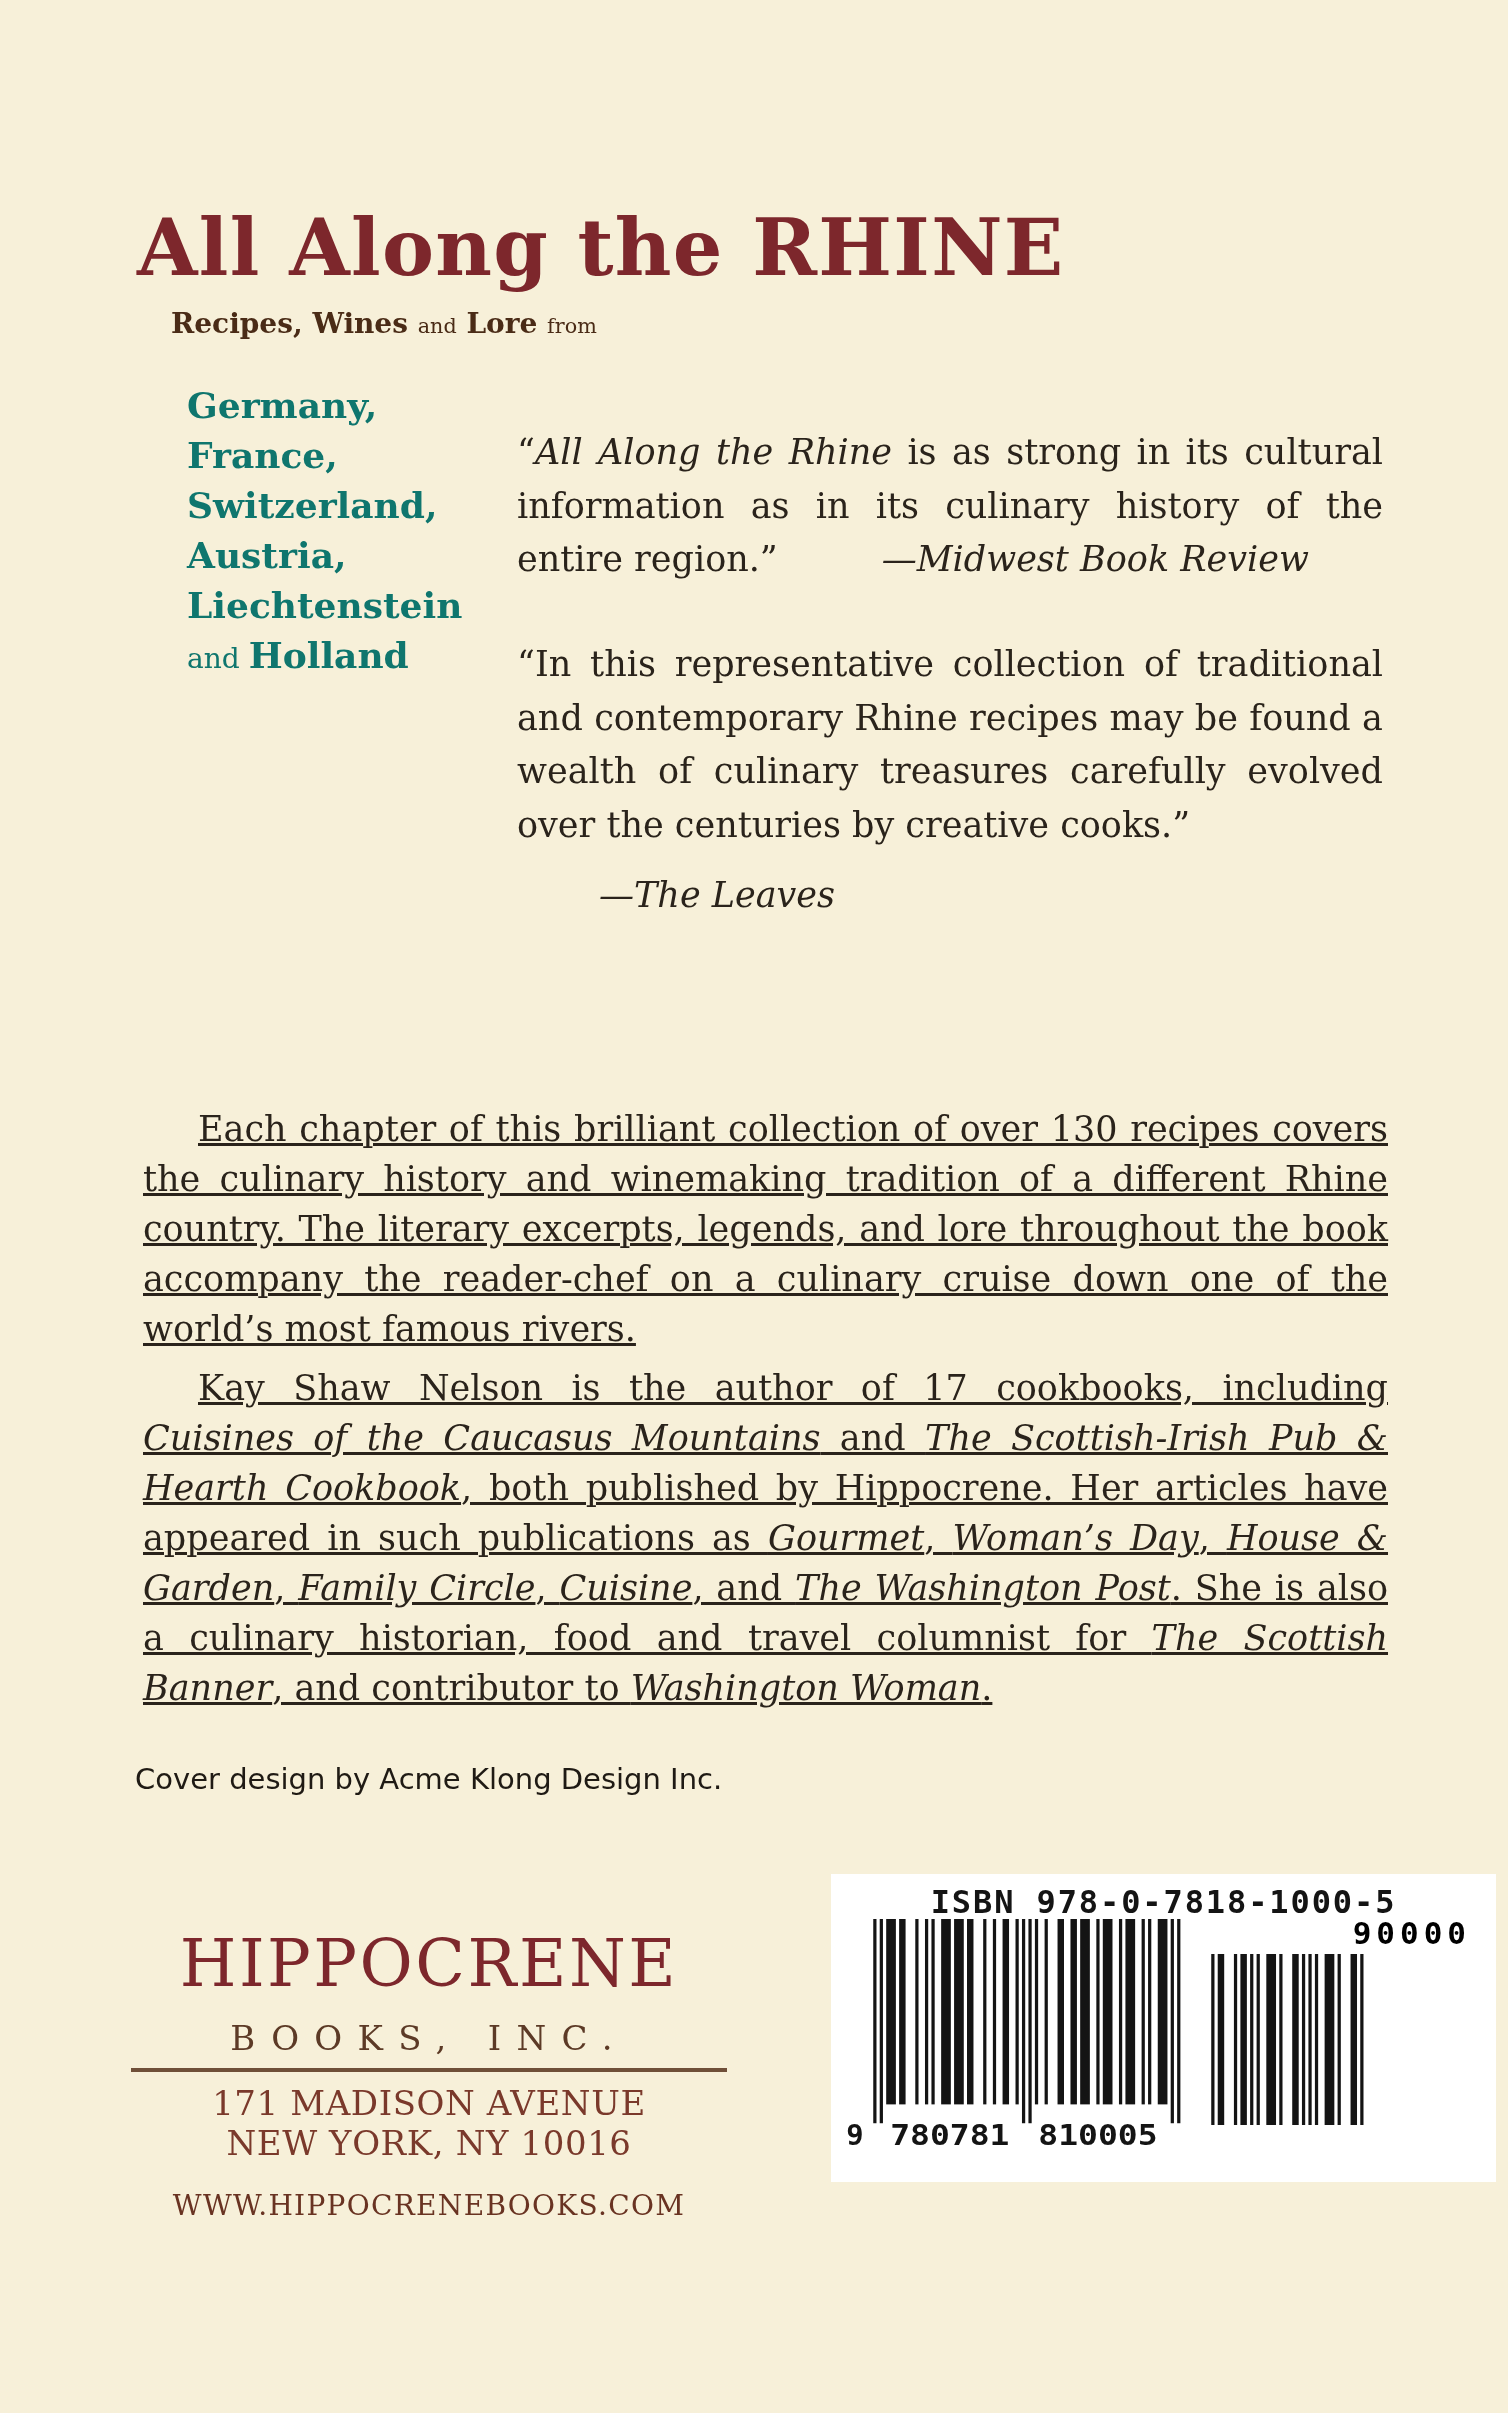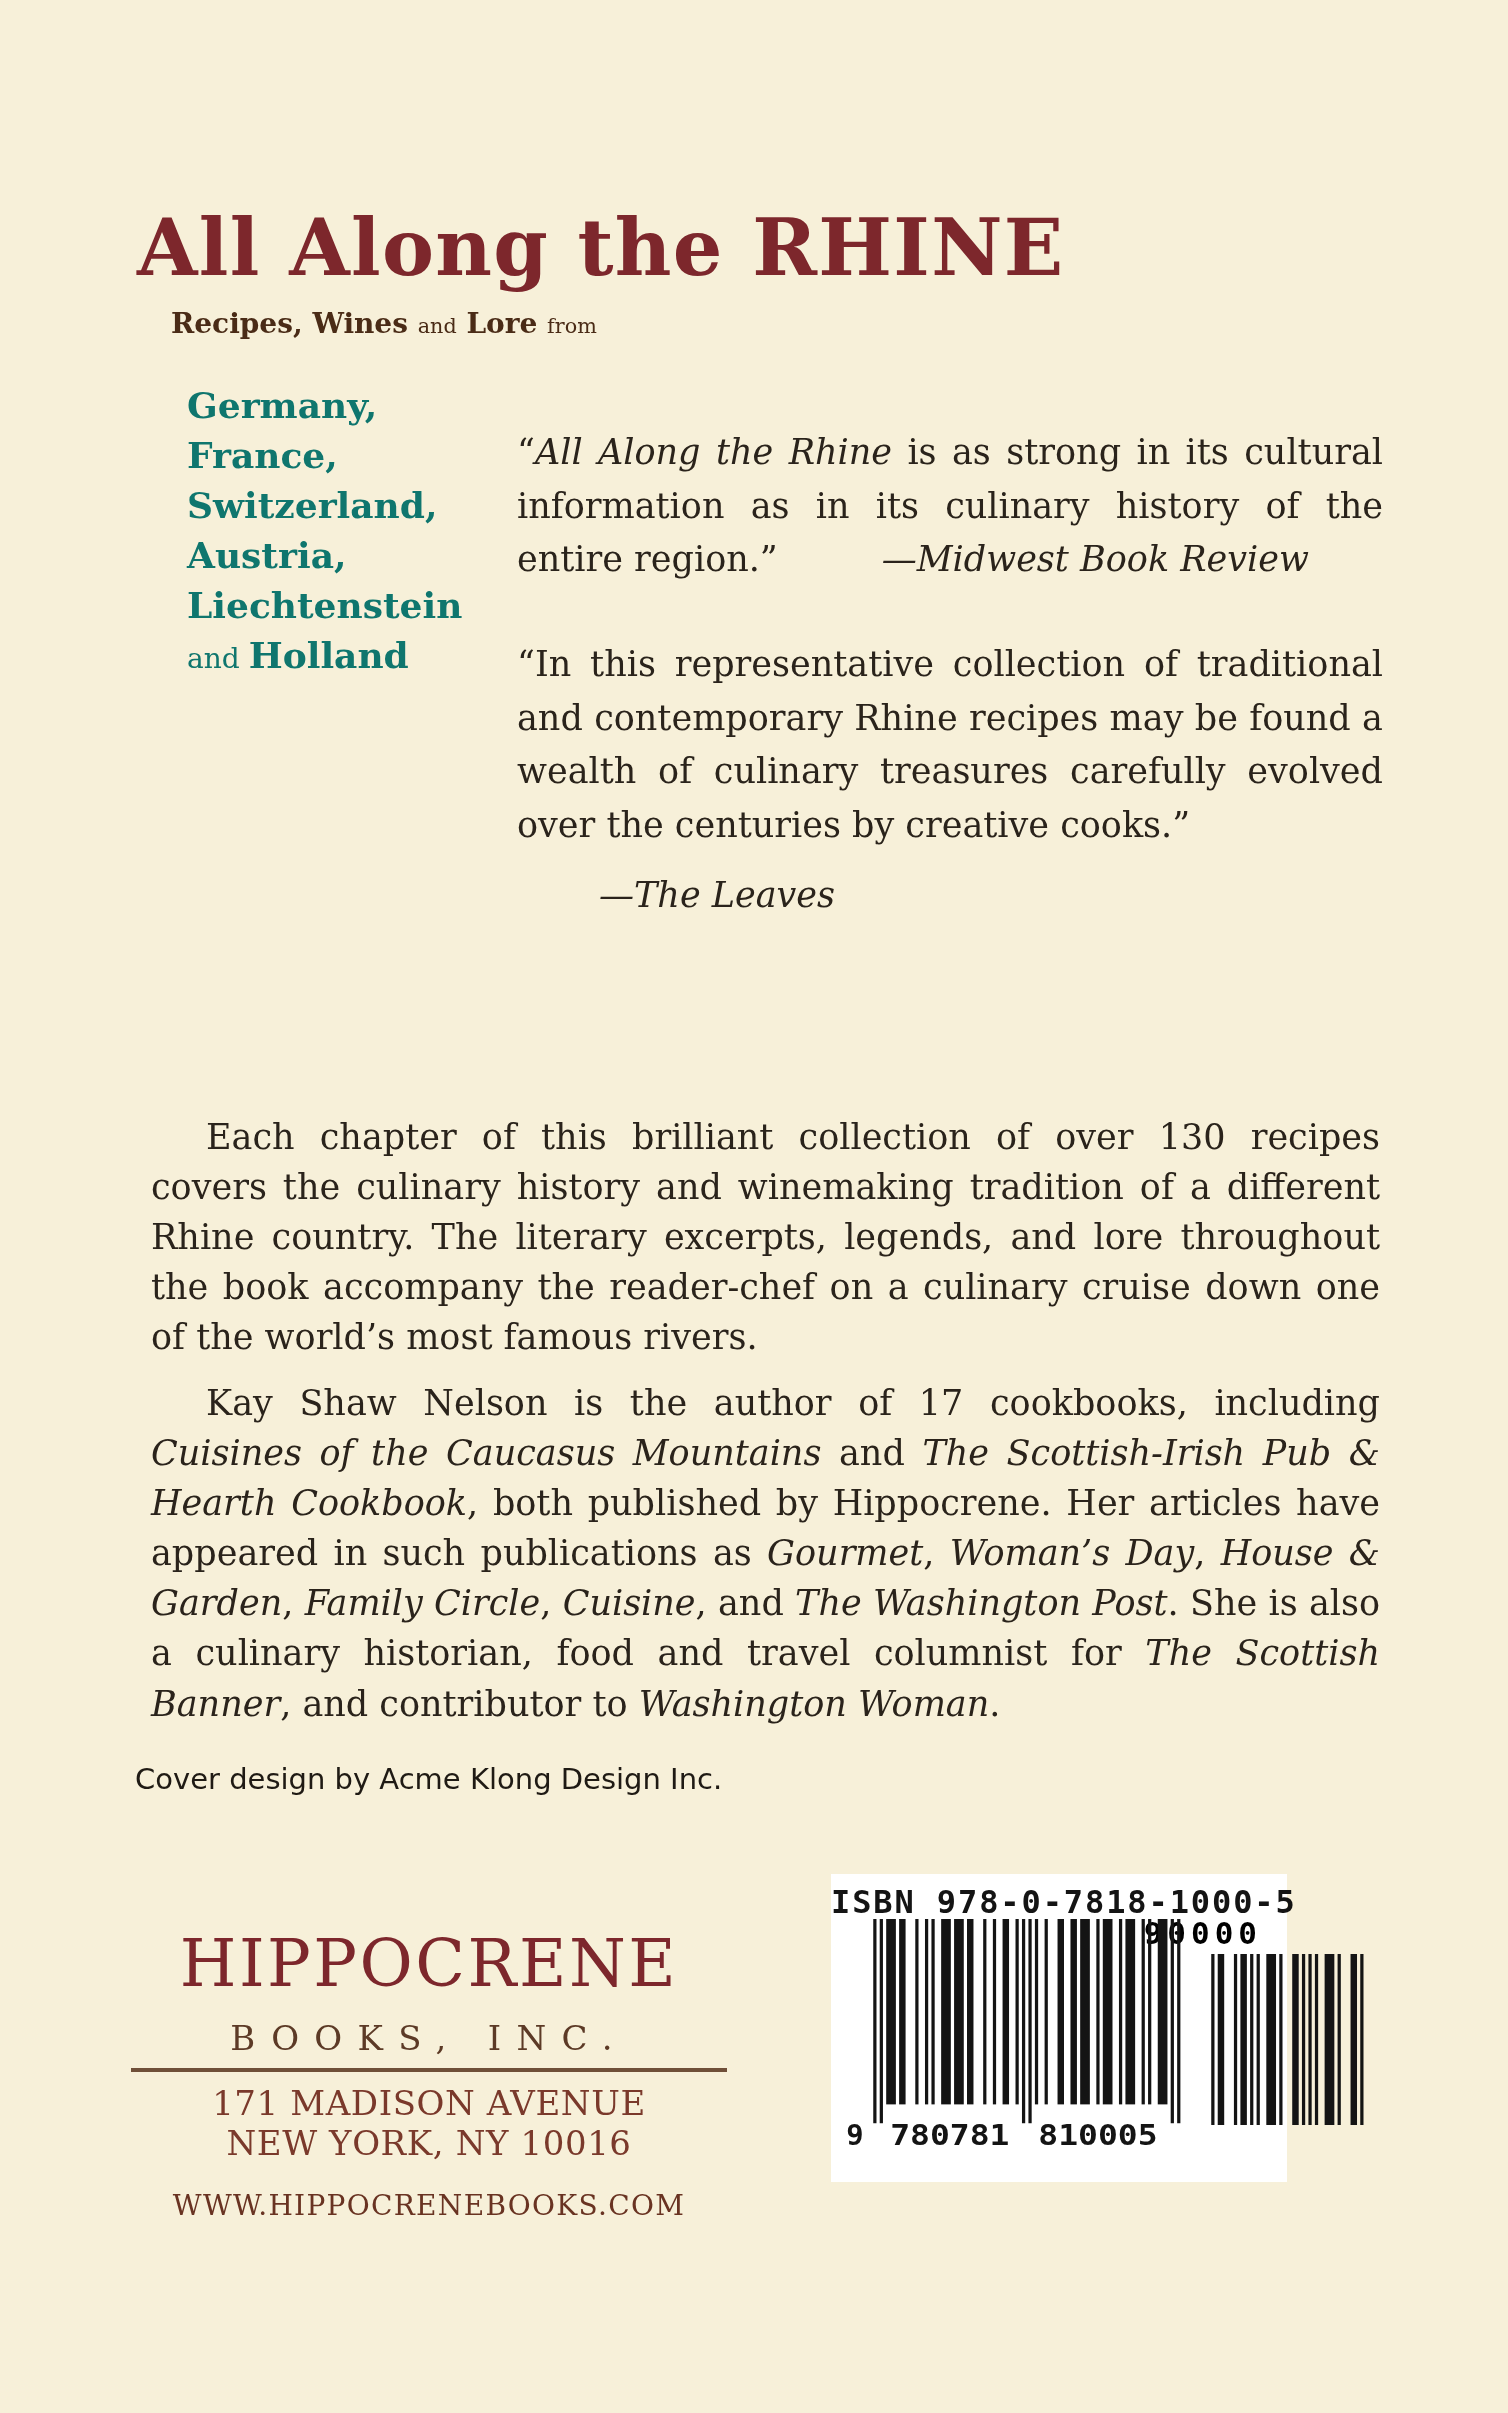--- a/index.html
+++ b/index.html
@@ -22,39 +22,39 @@
   .quote p{margin:17px;}
   .quote .attr-inline{font-style:italic;padding-left:104px;}
   .quote .attr{font-style:italic;text-align:left;text-indent:82px;}
   .q1{top:409px;}
   .q2{top:621px;}
   .q3{top:943px;}
 
   
   .body-copy{position:absolute;left:135px;top:1096px;width:1261px;font-size:35px;
              line-height:1.43;color:#2a231b;text-align:justify;}
-  .body-copy p{margin:16px;text-indent:55px;}
+  .body-copy p{margin:8px;text-indent:55px;text-decoration:underline;}
   .body-copy p + p{margin-top:8.8px;}
   .body-copy em, .quote em{font-style:italic;}
 
   
   .credits{position:absolute;left:135px;top:1759px;font-size:29px;line-height:1.4;
            color:#1f1a14;font-family:"DejaVu Sans",sans-serif;}
   .credits p{margin:0;}
 
   
   .publisher{position:absolute;left:131px;top:1928px;width:596px;text-align:center;}
   .pub-name{font-size:65px;line-height:1.1;color:#7d272c;letter-spacing:2.5px;white-space:nowrap;}
   .pub-books{font-size:34px;color:#5c3a26;letter-spacing:0.45em;margin-top:18px;white-space:nowrap;}
   .pub-rule{border:none;border-top:4.4px solid #6f4f38;margin:10px 0 12.6px 0;width:100%;}
   .pub-addr{font-size:34px;line-height:1.16;color:#7a392b;letter-spacing:0.6px;white-space:nowrap;}
   .pub-web{font-size:28px;color:#693322;letter-spacing:1.3px;margin-top:26.4px;white-space:nowrap;}
 
   
-  .barcode-box{position:absolute;left:831px;top:1874px;width:456px;height:308px;background:#ffffff;}
+  .barcode-box{position:absolute;left:831px;top:1874px;width:665px;height:308px;background:#ffffff;}
   .isbn-line{position:absolute;left:0;right:0;top:8.8px;text-align:center;
              font-family:"DejaVu Sans Mono",monospace;font-weight:bold;font-size:32px;
              letter-spacing:1.9px;color:#141414;white-space:nowrap;}
   .price-code{position:absolute;right:25px;top:41px;font-family:"DejaVu Sans Mono",monospace;
               font-weight:bold;font-size:31px;letter-spacing:5px;color:#000000;}
   .ean13{position:absolute;left:14px;top:45px;width:339px;height:230px;}
   .ean5{position:absolute;left:377px;top:80px;width:156px;height:171px;}
   .ean13 svg,.ean5 svg{display:block;width:100%;height:100%;}
 </style>
 </head>

